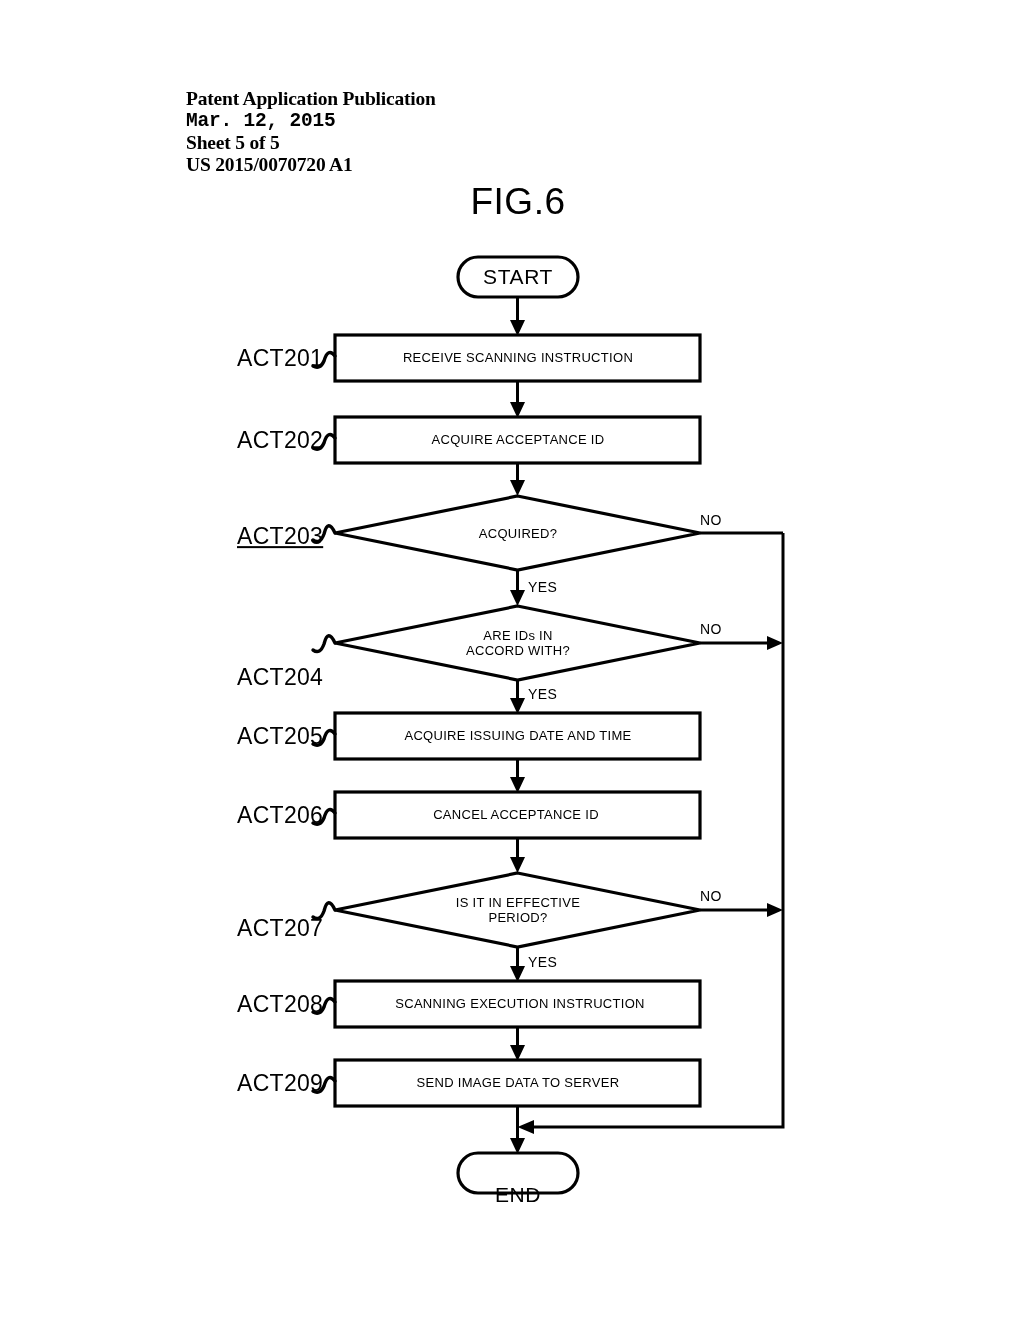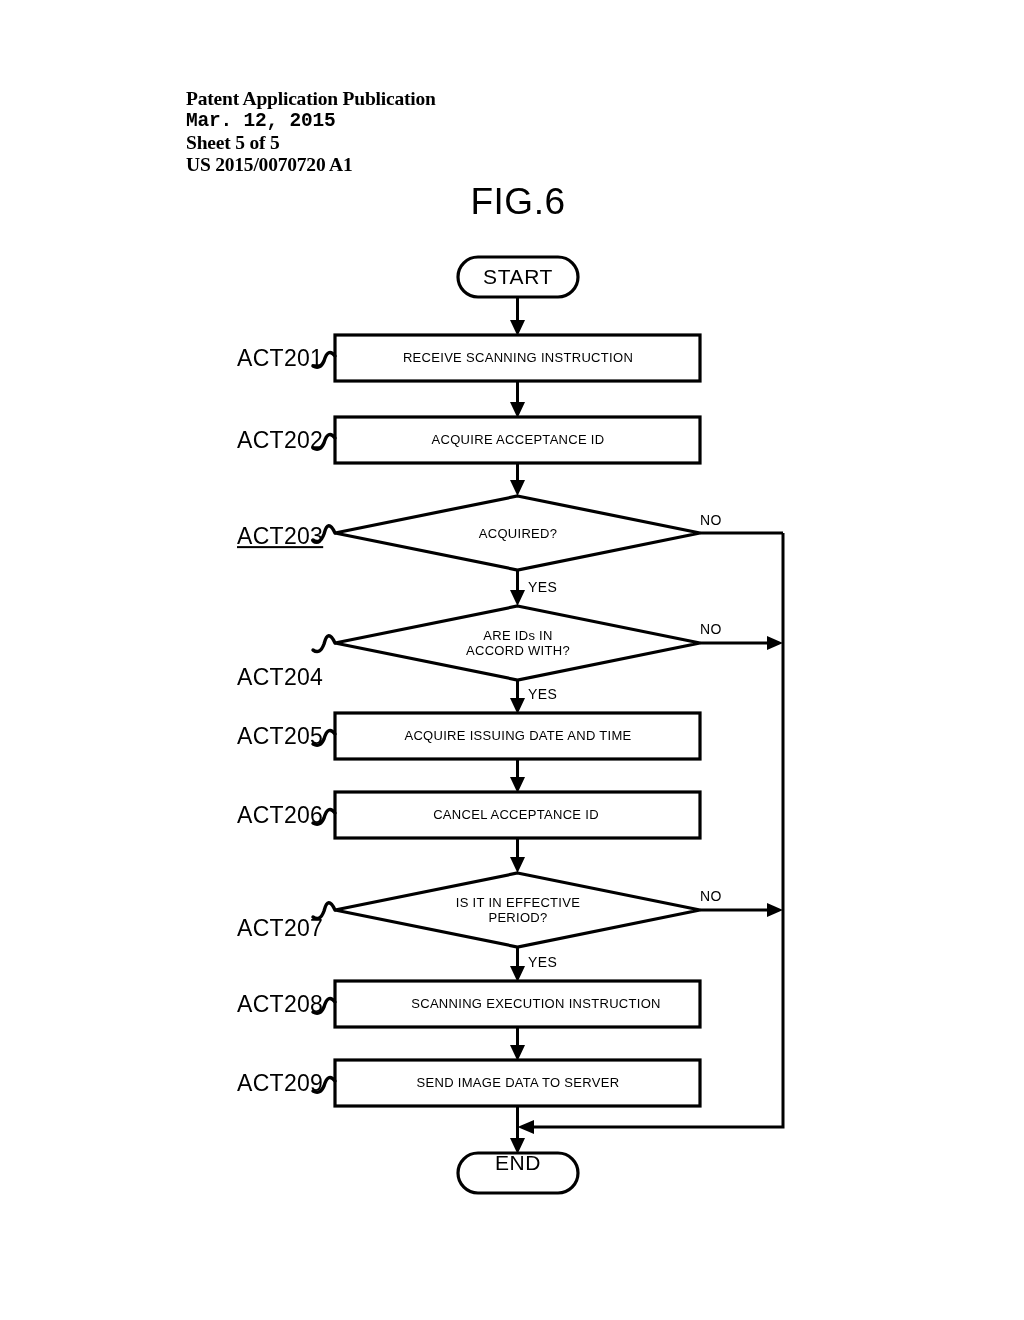--- a/index.html
+++ b/index.html
@@ -194,21 +194,21 @@
   <path class="stroke" d="M 783 533 L 783 1127 L 529 1127"></path>
   <polygon class="head" points="517.5,1127 534,1120 534,1134"></polygon>
 
   <line class="stroke" x1="517.5" y1="1106" x2="517.5" y2="1144"></line>
   <polygon class="head" points="517.5,1154 510,1138 525,1138"></polygon>
 
   <rect class="shape-fill" x="458" y="1153" width="120" height="40" rx="20" ry="20"></rect>
 </svg>
 
 <div class="lbl term-text" style="left:518px; top:277px;">START</div>
-<div class="lbl term-text" style="left:518px; top:1163px;">END</div>
+<div class="lbl term-text" style="left:518px; top:1195px;">END</div>
 
 <div class="lbl act-text" style="left:237px; top:359px;">ACT201</div>
 <div class="lbl node-text" style="left:518px; top:358px;">RECEIVE SCANNING INSTRUCTION</div>
 
 <div class="lbl act-text" style="left:237px; top:441px;">ACT202</div>
 <div class="lbl node-text" style="left:518px; top:440px;">ACQUIRE ACCEPTANCE ID</div>
 
 <div class="lbl act-text" style="left:237px; top:537px;text-decoration:underline;">ACT203</div>
 <div class="lbl node-text" style="left:518px; top:534px;">ACQUIRED?</div>
 <div class="lbl branch-text" style="left:700px; top:521px;">NO</div>
@@ -230,16 +230,16 @@
 
 <div class="lbl act-text" style="left:237px; top:913px;margin-top:16px;">ACT207</div>
 <div class="lbl node-text" style="left:518px; top:911px;">
   <span>IS IT IN EFFECTIVE</span><br>
   <span>PERIOD?</span>
 </div>
 <div class="lbl branch-text" style="left:700px; top:897px;">NO</div>
 <div class="lbl branch-text" style="left:528px; top:963px;">YES</div>
 
 <div class="lbl act-text" style="left:237px; top:1005px;">ACT208</div>
-<div class="lbl node-text" style="left:536px; top:1004px;">SCANNING EXECUTION INSTRUCTION</div>
+<div class="lbl node-text" style="left:520px; top:1004px;">SCANNING EXECUTION INSTRUCTION</div>
 
 <div class="lbl act-text" style="left:237px; top:1084px;">ACT209</div>
 <div class="lbl node-text" style="left:518px; top:1083px;">SEND IMAGE DATA TO SERVER</div>
 
 </body></html>

